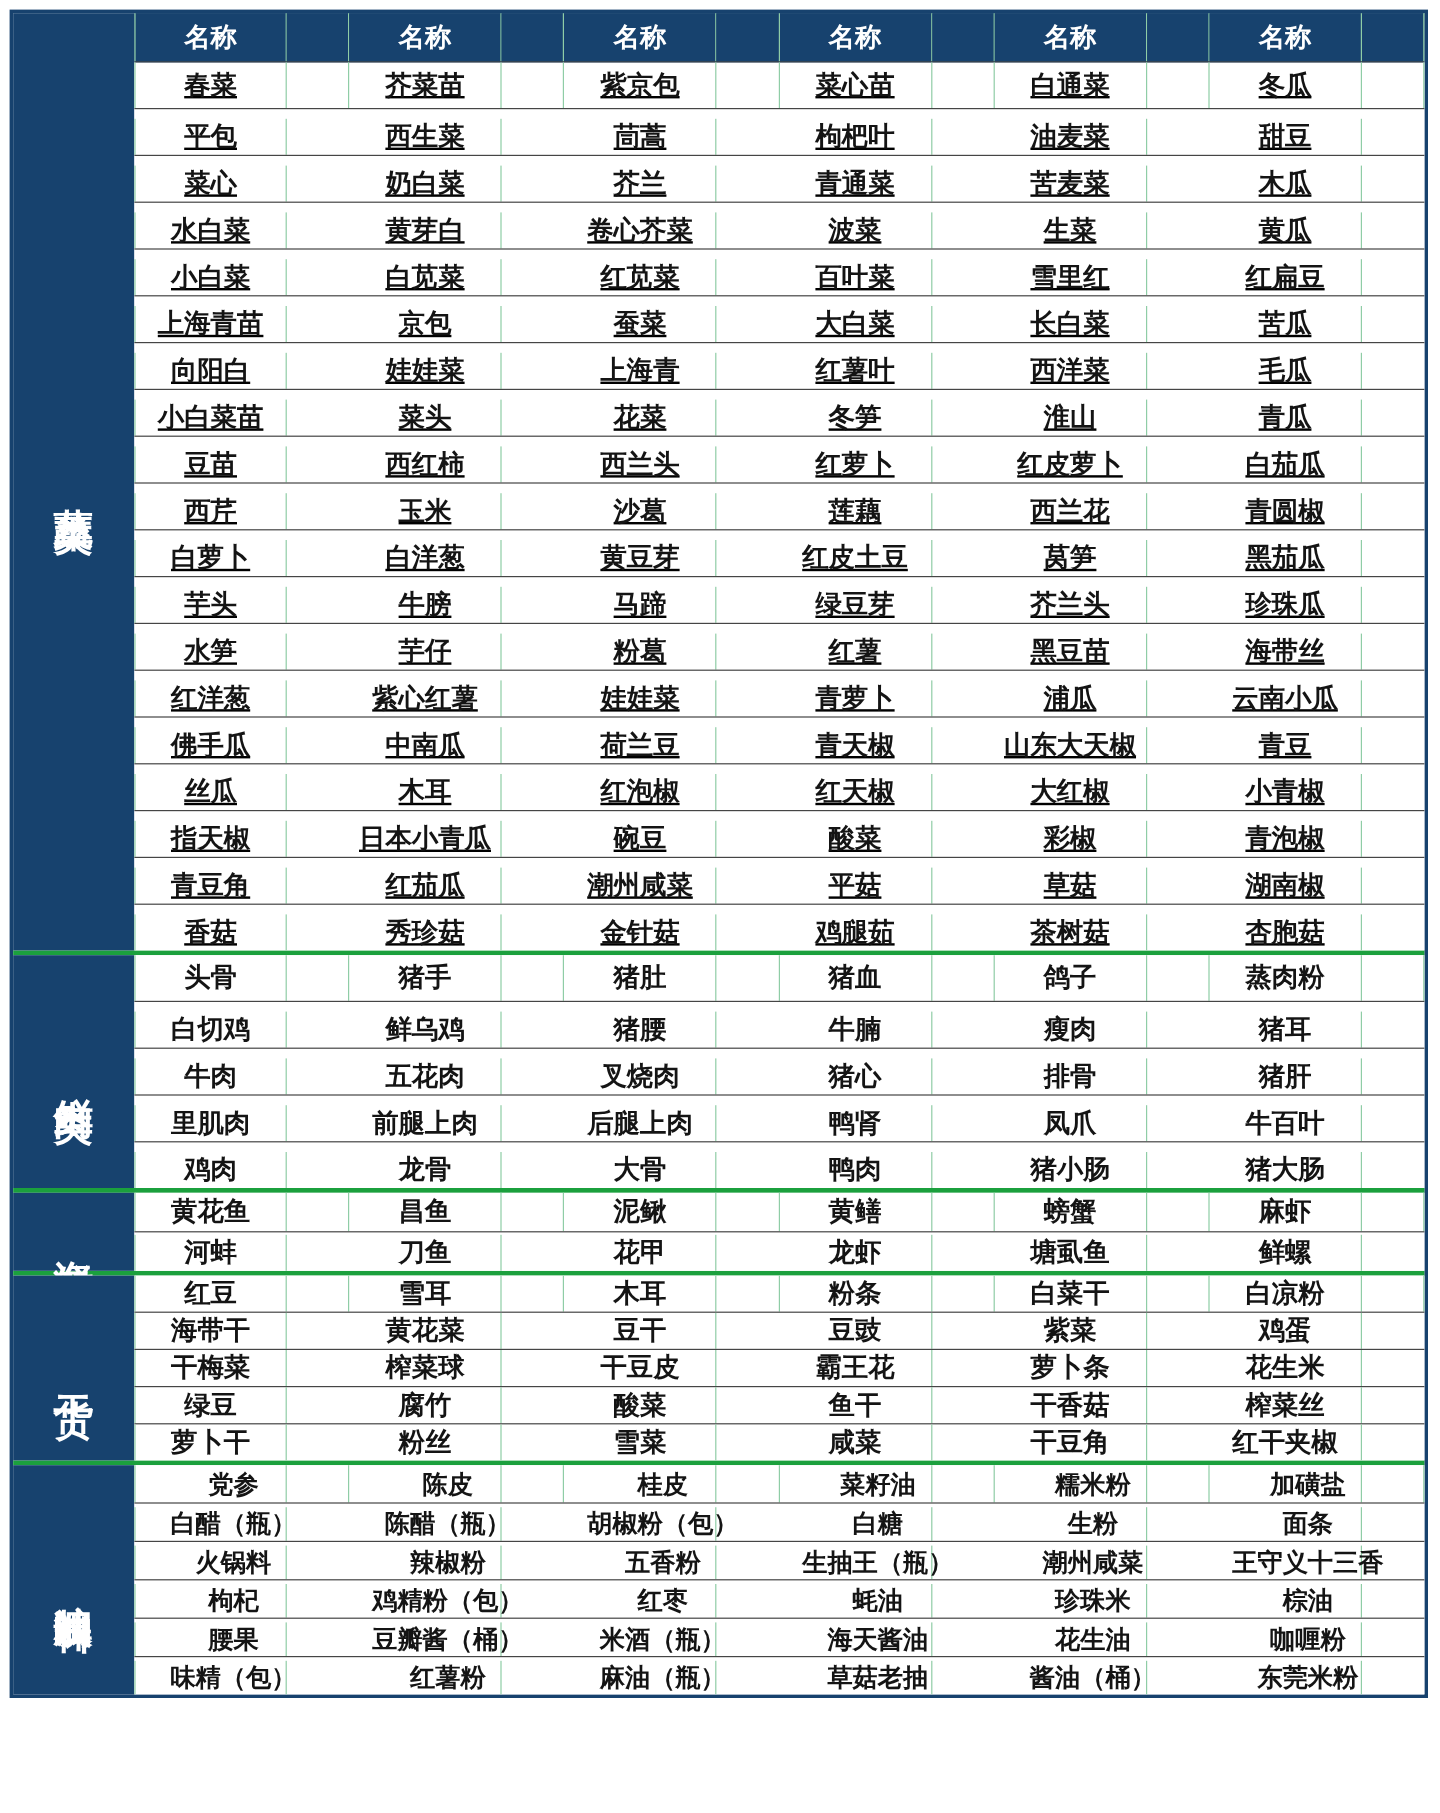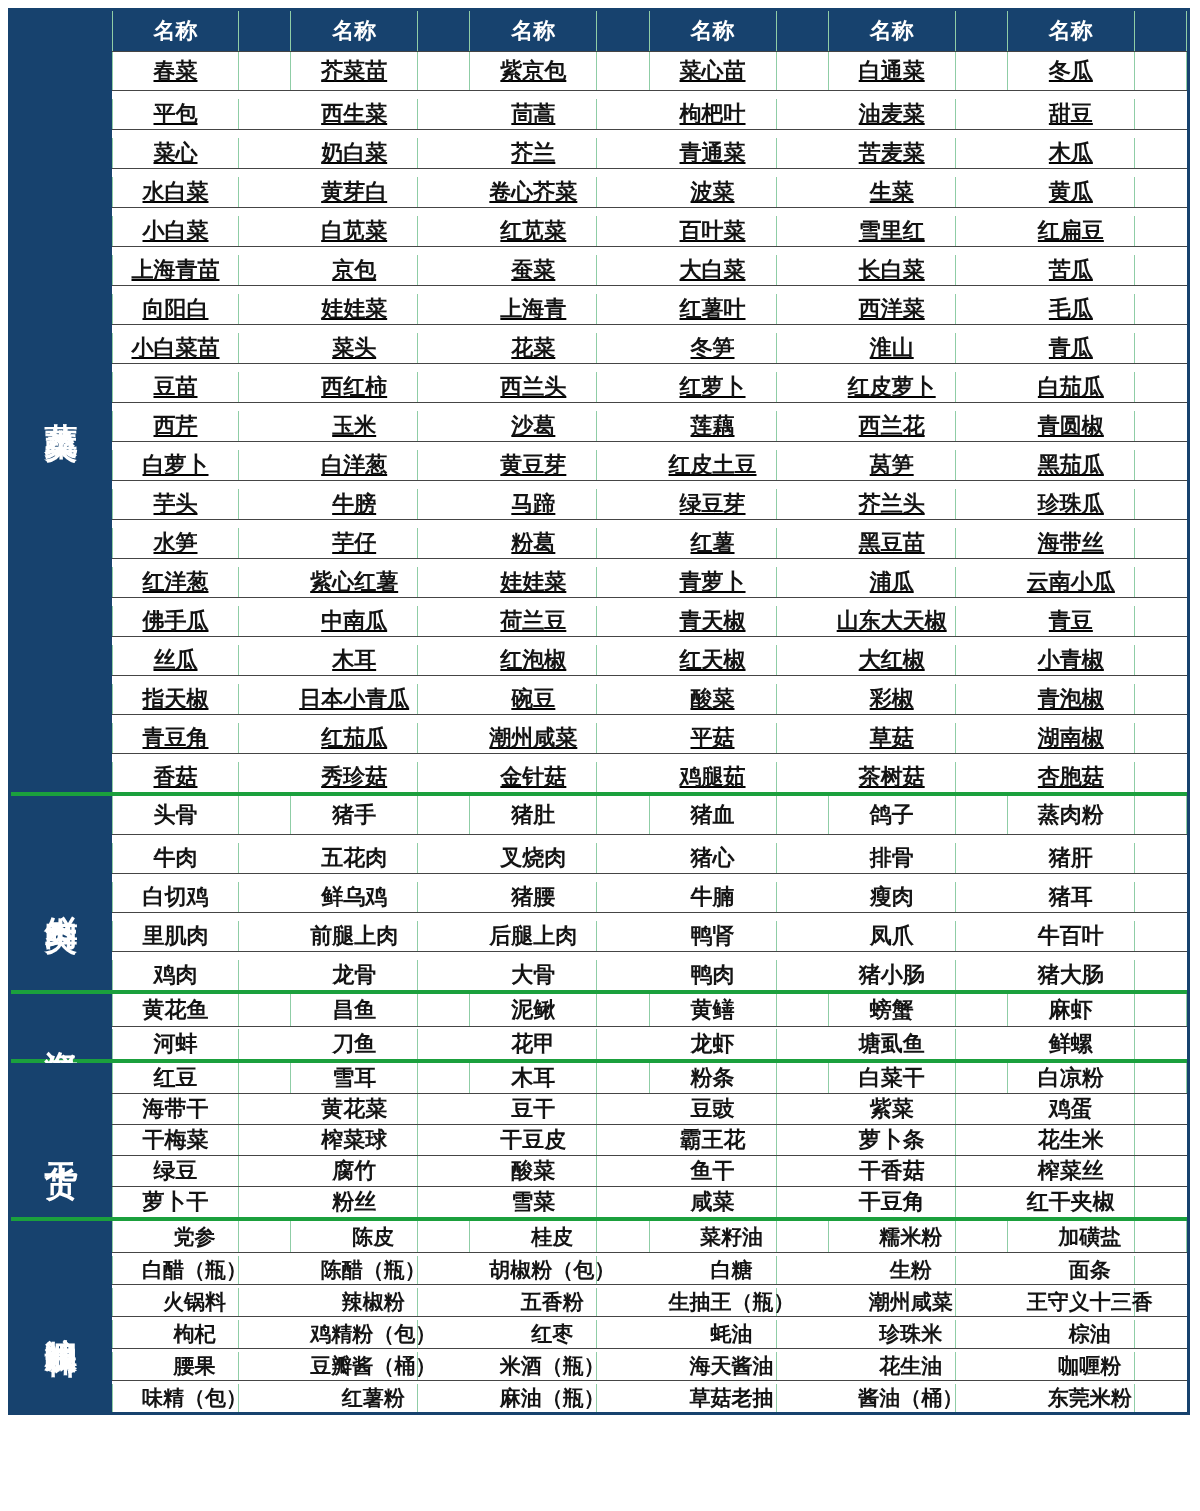--- a/index.html
+++ b/index.html
@@ -342,45 +342,45 @@
             <div class="c name">猪肚</div>
             <div class="c blank"></div>
             <div class="c name">猪血</div>
             <div class="c blank"></div>
             <div class="c name">鸽子</div>
             <div class="c blank"></div>
             <div class="c name">蒸肉粉</div>
             <div class="c blank"></div>
           </div>
           <div class="row">
+            <div class="c name first">白切鸡</div>
+            <div class="c blank"></div>
+            <div class="c name">鲜乌鸡</div>
+            <div class="c blank"></div>
+            <div class="c name">猪腰</div>
+            <div class="c blank"></div>
+            <div class="c name">牛腩</div>
+            <div class="c blank"></div>
+            <div class="c name">瘦肉</div>
+            <div class="c blank"></div>
+            <div class="c name">猪耳</div>
+            <div class="c blank"></div>
+          </div>
+          <div class="row">
             <div class="c name first">牛肉</div>
             <div class="c blank"></div>
             <div class="c name">五花肉</div>
             <div class="c blank"></div>
             <div class="c name">叉烧肉</div>
             <div class="c blank"></div>
             <div class="c name">猪心</div>
             <div class="c blank"></div>
             <div class="c name">排骨</div>
             <div class="c blank"></div>
             <div class="c name">猪肝</div>
-            <div class="c blank"></div>
-          </div>
-          <div class="row">
-            <div class="c name first">白切鸡</div>
-            <div class="c blank"></div>
-            <div class="c name">鲜乌鸡</div>
-            <div class="c blank"></div>
-            <div class="c name">猪腰</div>
-            <div class="c blank"></div>
-            <div class="c name">牛腩</div>
-            <div class="c blank"></div>
-            <div class="c name">瘦肉</div>
-            <div class="c blank"></div>
-            <div class="c name">猪耳</div>
             <div class="c blank"></div>
           </div>
           <div class="row">
             <div class="c name first">里肌肉</div>
             <div class="c blank"></div>
             <div class="c name">前腿上肉</div>
             <div class="c blank"></div>
             <div class="c name">后腿上肉</div>
             <div class="c blank"></div>
             <div class="c name">鸭肾</div>

